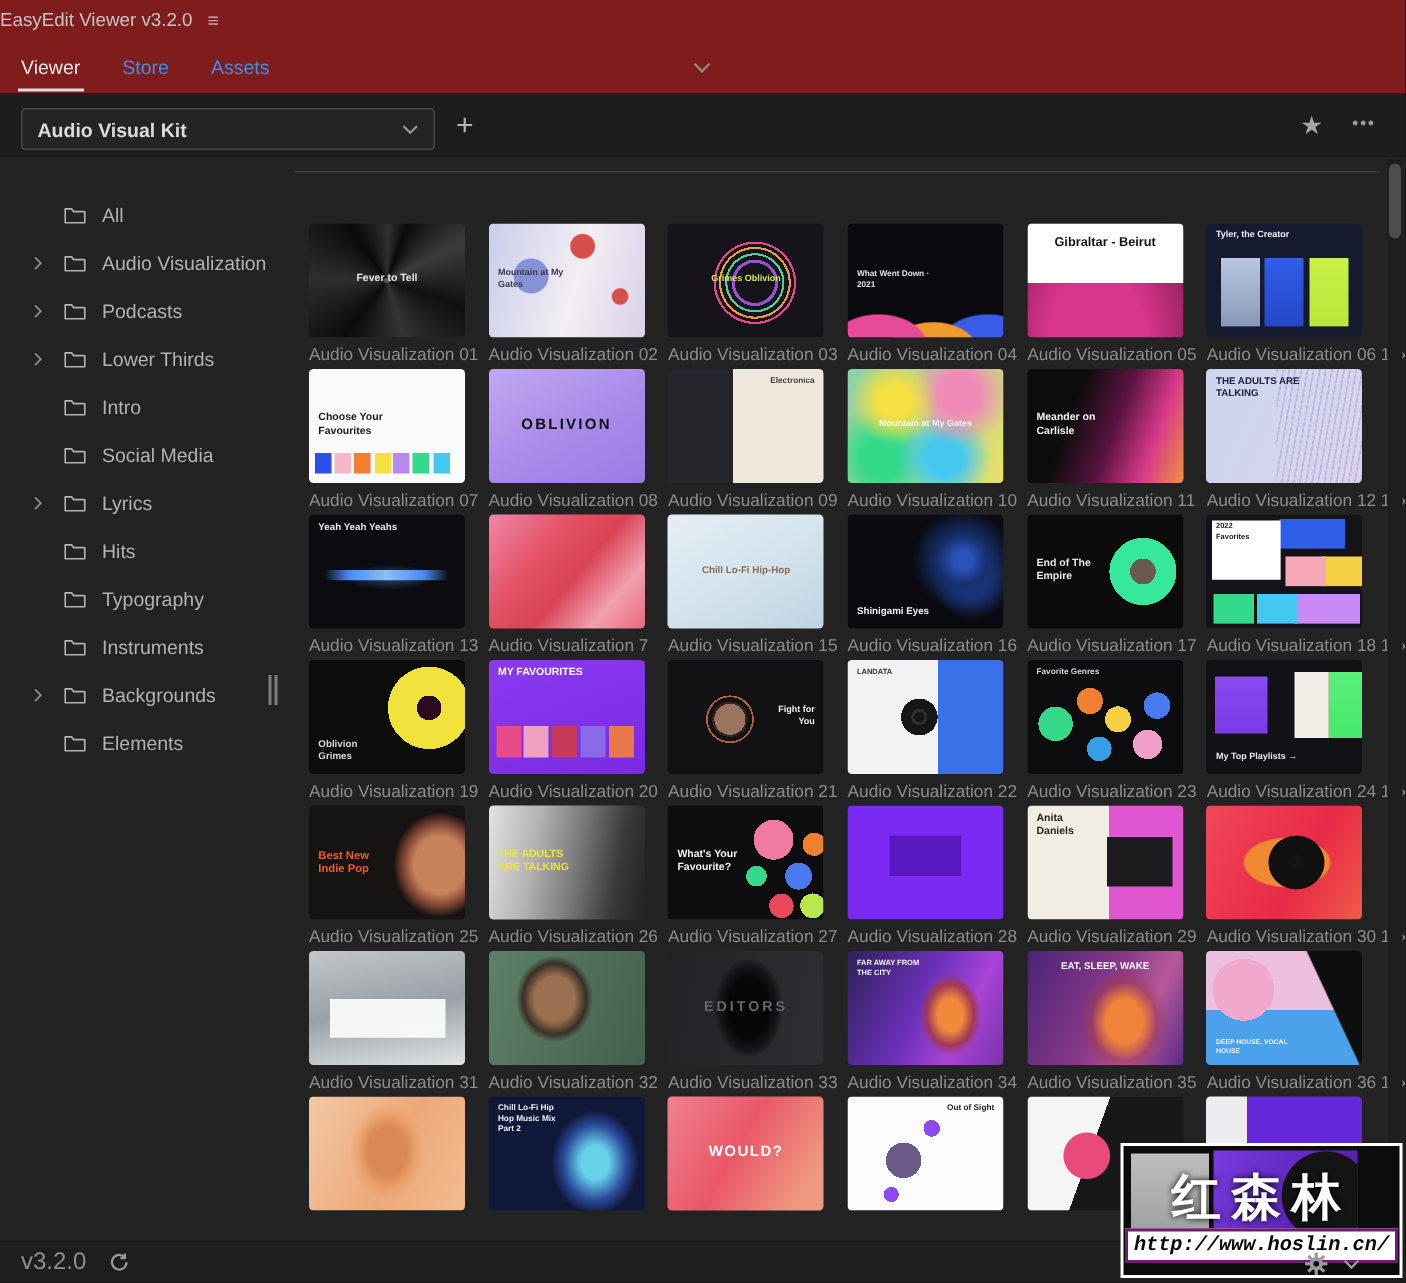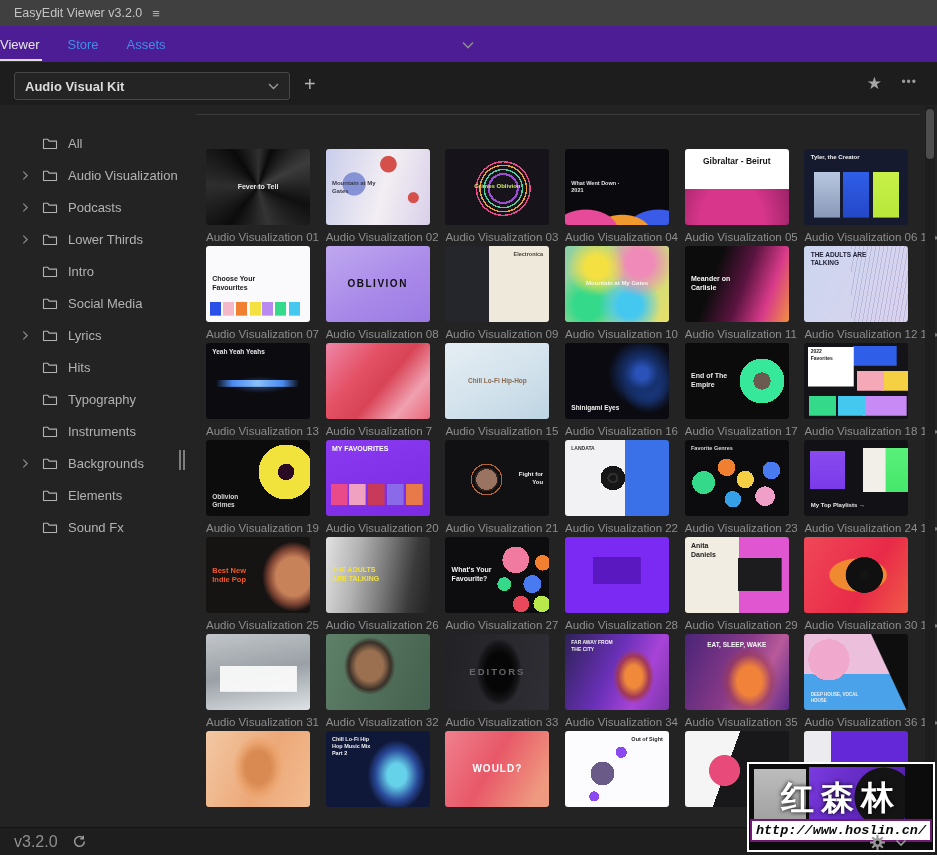--- a/index.html
+++ b/index.html
@@ -1,26 +1,26 @@
 <!DOCTYPE html>
 <html><head>
 <meta charset="utf-8">
 <style>
   * { margin:0; padding:0; box-sizing:border-box; }
   html,body { background:#111; }
   body { font-family:"Liberation Sans", sans-serif; }
   .app { position:relative; width:937px; height:855px; background:#232323; overflow:hidden; color:#ccc; }
 
   
-  .titlebar { position:absolute; left:0; top:0; width:100%; height:26px; background:#404040; display:flex; align-items:center; padding-left:14px; }
+  .titlebar { position:absolute; left:0; top:0; width:100%; height:26px; background:#7f1d1d; display:flex; align-items:center; }
   .app-title { font-size:12.5px; color:#c4c4c4; }
   .menu-icon { margin-left:10px; font-size:13px; color:#b0b0b0; cursor:default; }
 
   
-  .tabbar { position:absolute; left:0; top:26px; width:100%; height:36px; background:#4c1d95; display:flex; align-items:center; }
+  .tabbar { position:absolute; left:0; top:26px; width:100%; height:36px; background:#7f1d1d; display:flex; align-items:center; padding-left:14px; }
   .tab { position:relative; font-size:13px; margin-right:28px; cursor:default; }
   .tab.active { color:#e9e9e9; }
   .tab.active::after { content:""; position:absolute; left:-2px; right:-2px; bottom:-9px; height:2px; background:#dedede; }
   .tab.link { color:#3f8fe8; }
   .panel-chevron { position:absolute; left:461px; top:15px; }
 
   
   .toolbar { position:absolute; left:0; top:62px; width:100%; height:43px; background:#1d1d1d; }
   .kit-select { position:absolute; left:14px; top:10px; width:276px; height:28px; background:#242424; border:1px solid #474747; border-radius:3px; display:flex; align-items:center; justify-content:space-between; padding:0 10px; cursor:default; }
   .kit-select .kit-label { font-size:13px; font-weight:bold; color:#dcdcdc; }
@@ -257,33 +257,20 @@
       <svg width="7" height="11" viewBox="0 0 8 12">
                 <path d="M1.5 1.5 L6 6 L1.5 10.5" stroke="#8a8a8a" stroke-width="1.4" fill="none"></path>
               </svg>
     </span>
     <span class="si-folder">
       <svg width="16" height="13" viewBox="0 0 16 13">
                 <path d="M1.5 2.2 h4.2 l1.4 1.9 h7.4 v7.4 h-13 z" fill="none" stroke="#b2b2b2" stroke-width="1.1" stroke-linejoin="round"></path>
               </svg>
     </span>
     <span class="si-label">Elements</span>
-  </div>
-          <div class="si">
-    <span class="si-chevron" style="visibility: hidden;">
-      <svg width="7" height="11" viewBox="0 0 8 12">
-                <path d="M1.5 1.5 L6 6 L1.5 10.5" stroke="#8a8a8a" stroke-width="1.4" fill="none"></path>
-              </svg>
-    </span>
-    <span class="si-folder">
-      <svg width="16" height="13" viewBox="0 0 16 13">
-                <path d="M1.5 2.2 h4.2 l1.4 1.9 h7.4 v7.4 h-13 z" fill="none" stroke="#b2b2b2" stroke-width="1.1" stroke-linejoin="round"></path>
-              </svg>
-    </span>
-    <span class="si-label">Sound Fx</span>
   </div>
         </div>
       <div class="resize-handle"></div>
     </aside>
 
     <main class="content">
       <div class="content-divider"></div>
       <div class="grid" id="grid">
           <div class="cell">
     <div class="thumb" style="background:radial-gradient(circle at 50% 50%,#555 0 3%,transparent 3%),conic-gradient(from 20deg at 50% 50%,#0a0a0a,#3c3c3c 12%,#101010 25%,#343434 40%,#0c0c0c 55%,#2e2e2e 70%,#0a0a0a 85%,#303030 95%,#0a0a0a)">

